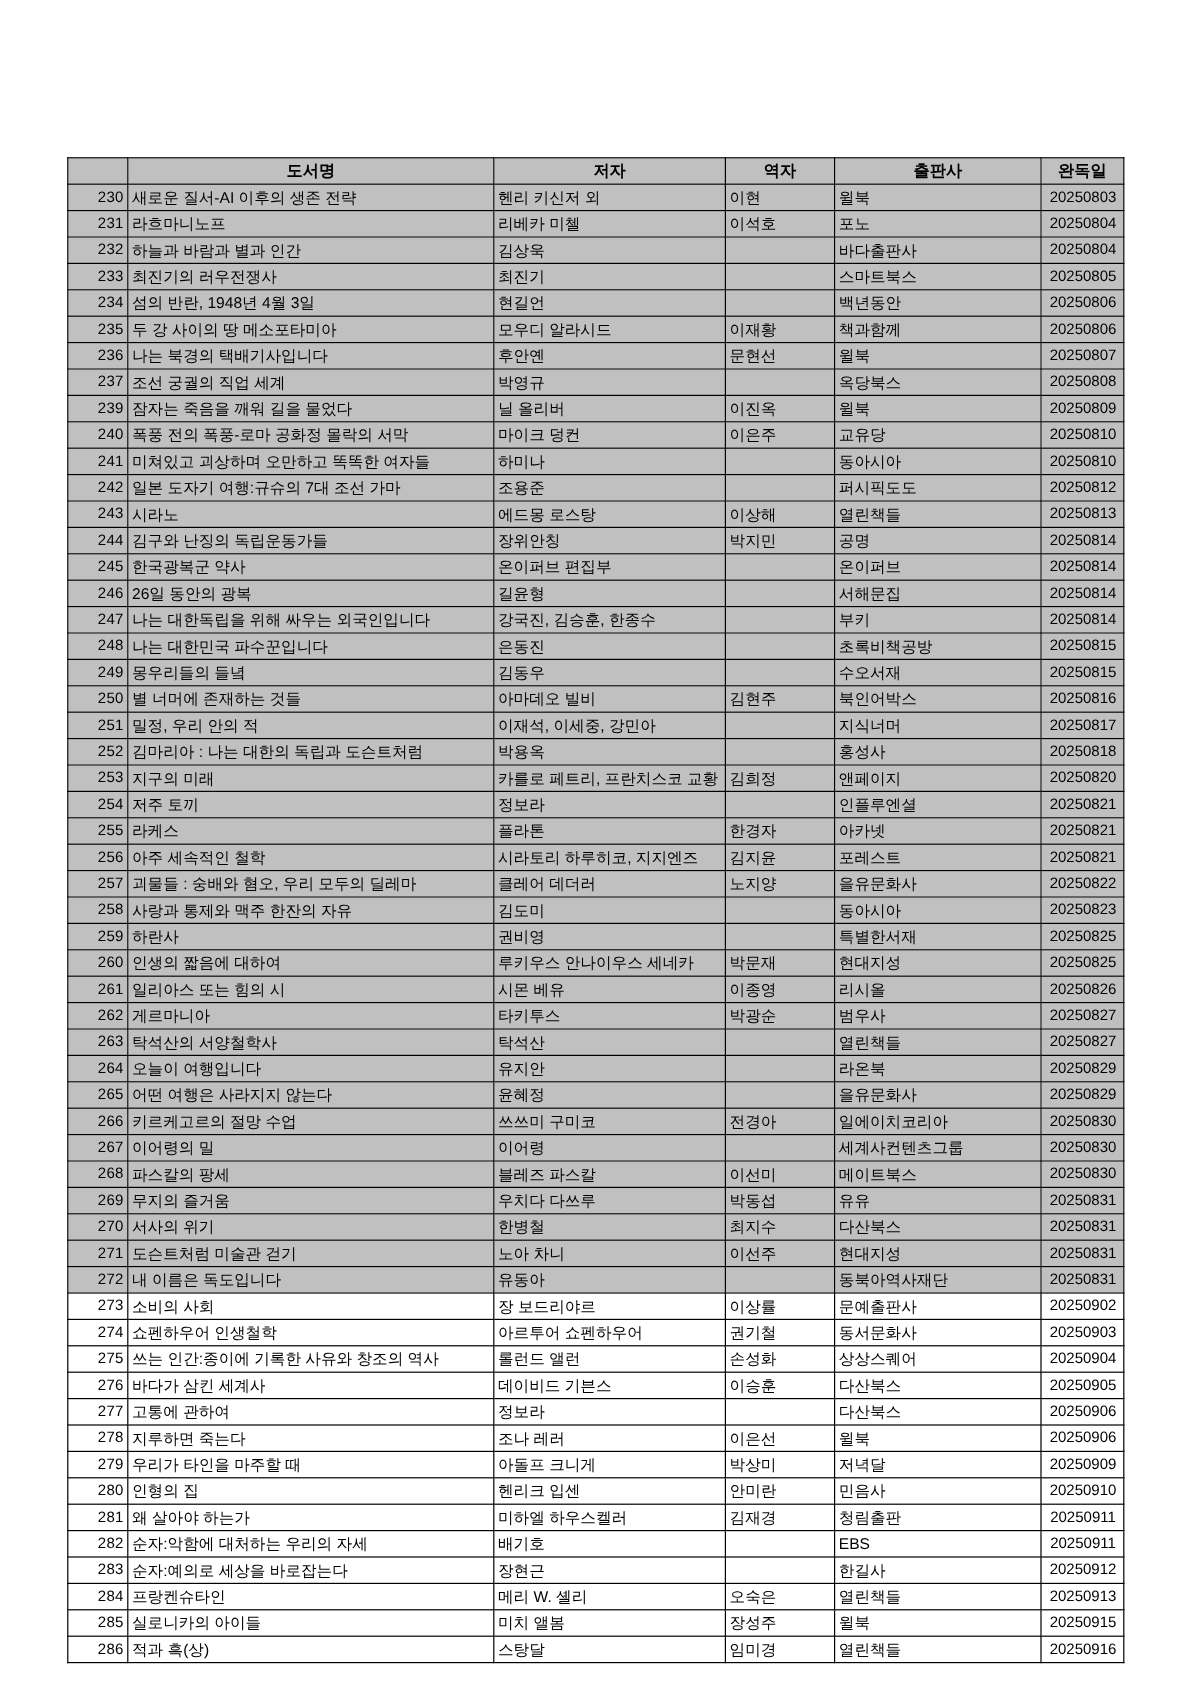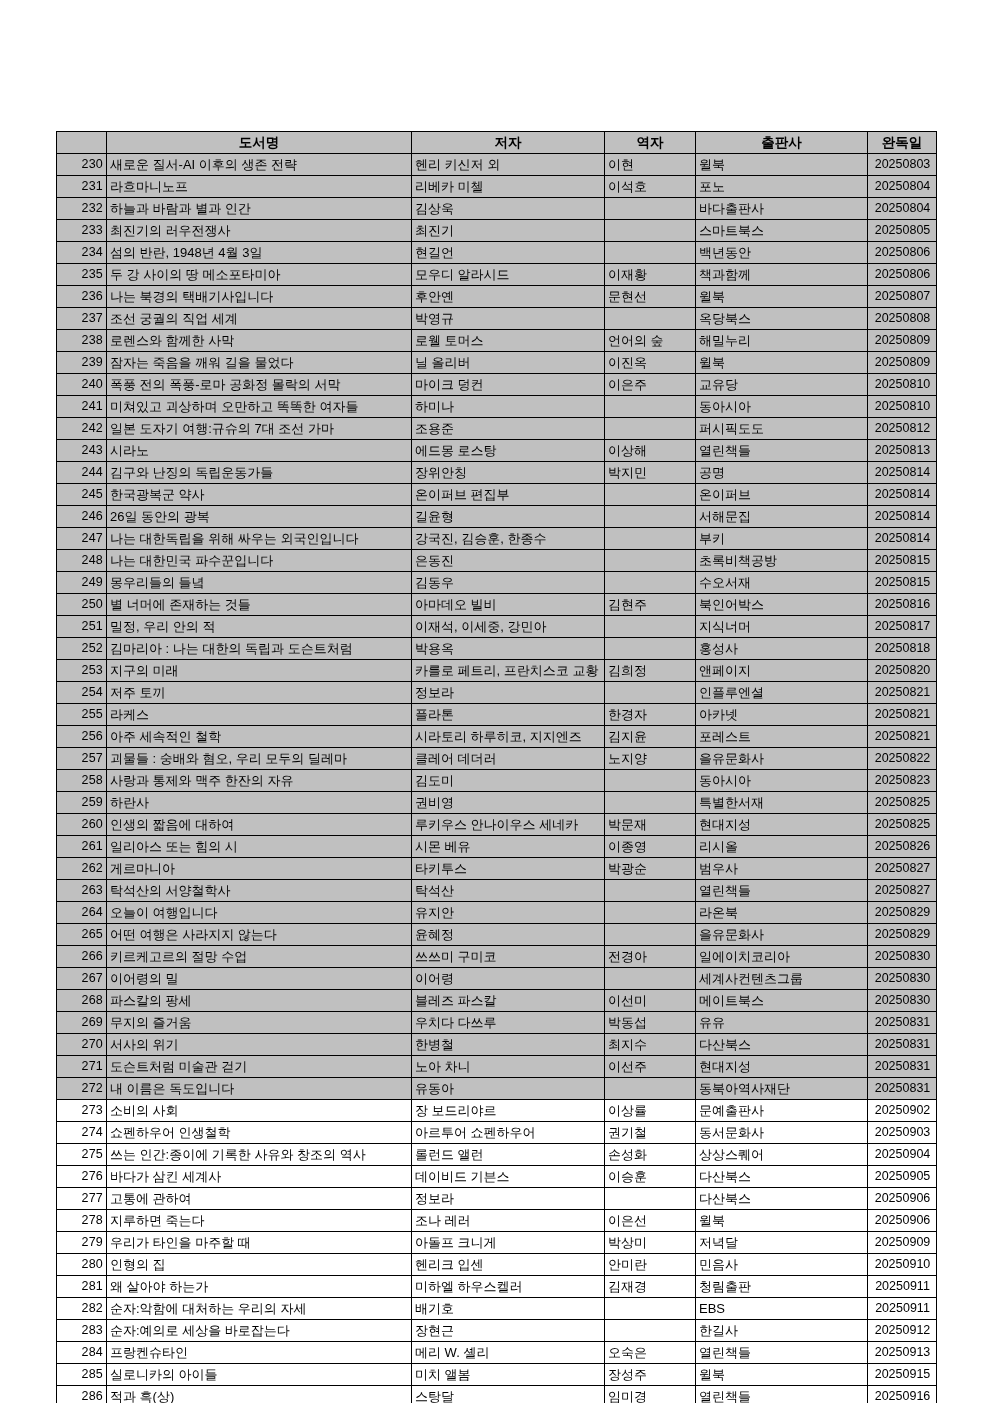--- a/index.html
+++ b/index.html
@@ -154,28 +154,20 @@
         </tr>
         <tr class="shaded">
           <td class="idx">237</td>
           <td class="title">조선 궁궐의 직업 세계</td>
           <td class="auth">박영규</td>
           <td class="trans"></td>
           <td class="pub">옥당북스</td>
           <td class="date">20250808</td>
         </tr>
         <tr class="shaded">
-          <td class="idx">238</td>
-          <td class="title">로렌스와 함께한 사막</td>
-          <td class="auth">로웰 토머스</td>
-          <td class="trans">언어의 숲</td>
-          <td class="pub">해밀누리</td>
-          <td class="date">20250809</td>
-        </tr>
-        <tr class="shaded">
           <td class="idx">239</td>
           <td class="title">잠자는 죽음을 깨워 길을 물었다</td>
           <td class="auth">닐 올리버</td>
           <td class="trans">이진옥</td>
           <td class="pub">윌북</td>
           <td class="date">20250809</td>
         </tr>
         <tr class="shaded">
           <td class="idx">240</td>
           <td class="title">폭풍 전의 폭풍-로마 공화정 몰락의 서막</td>

